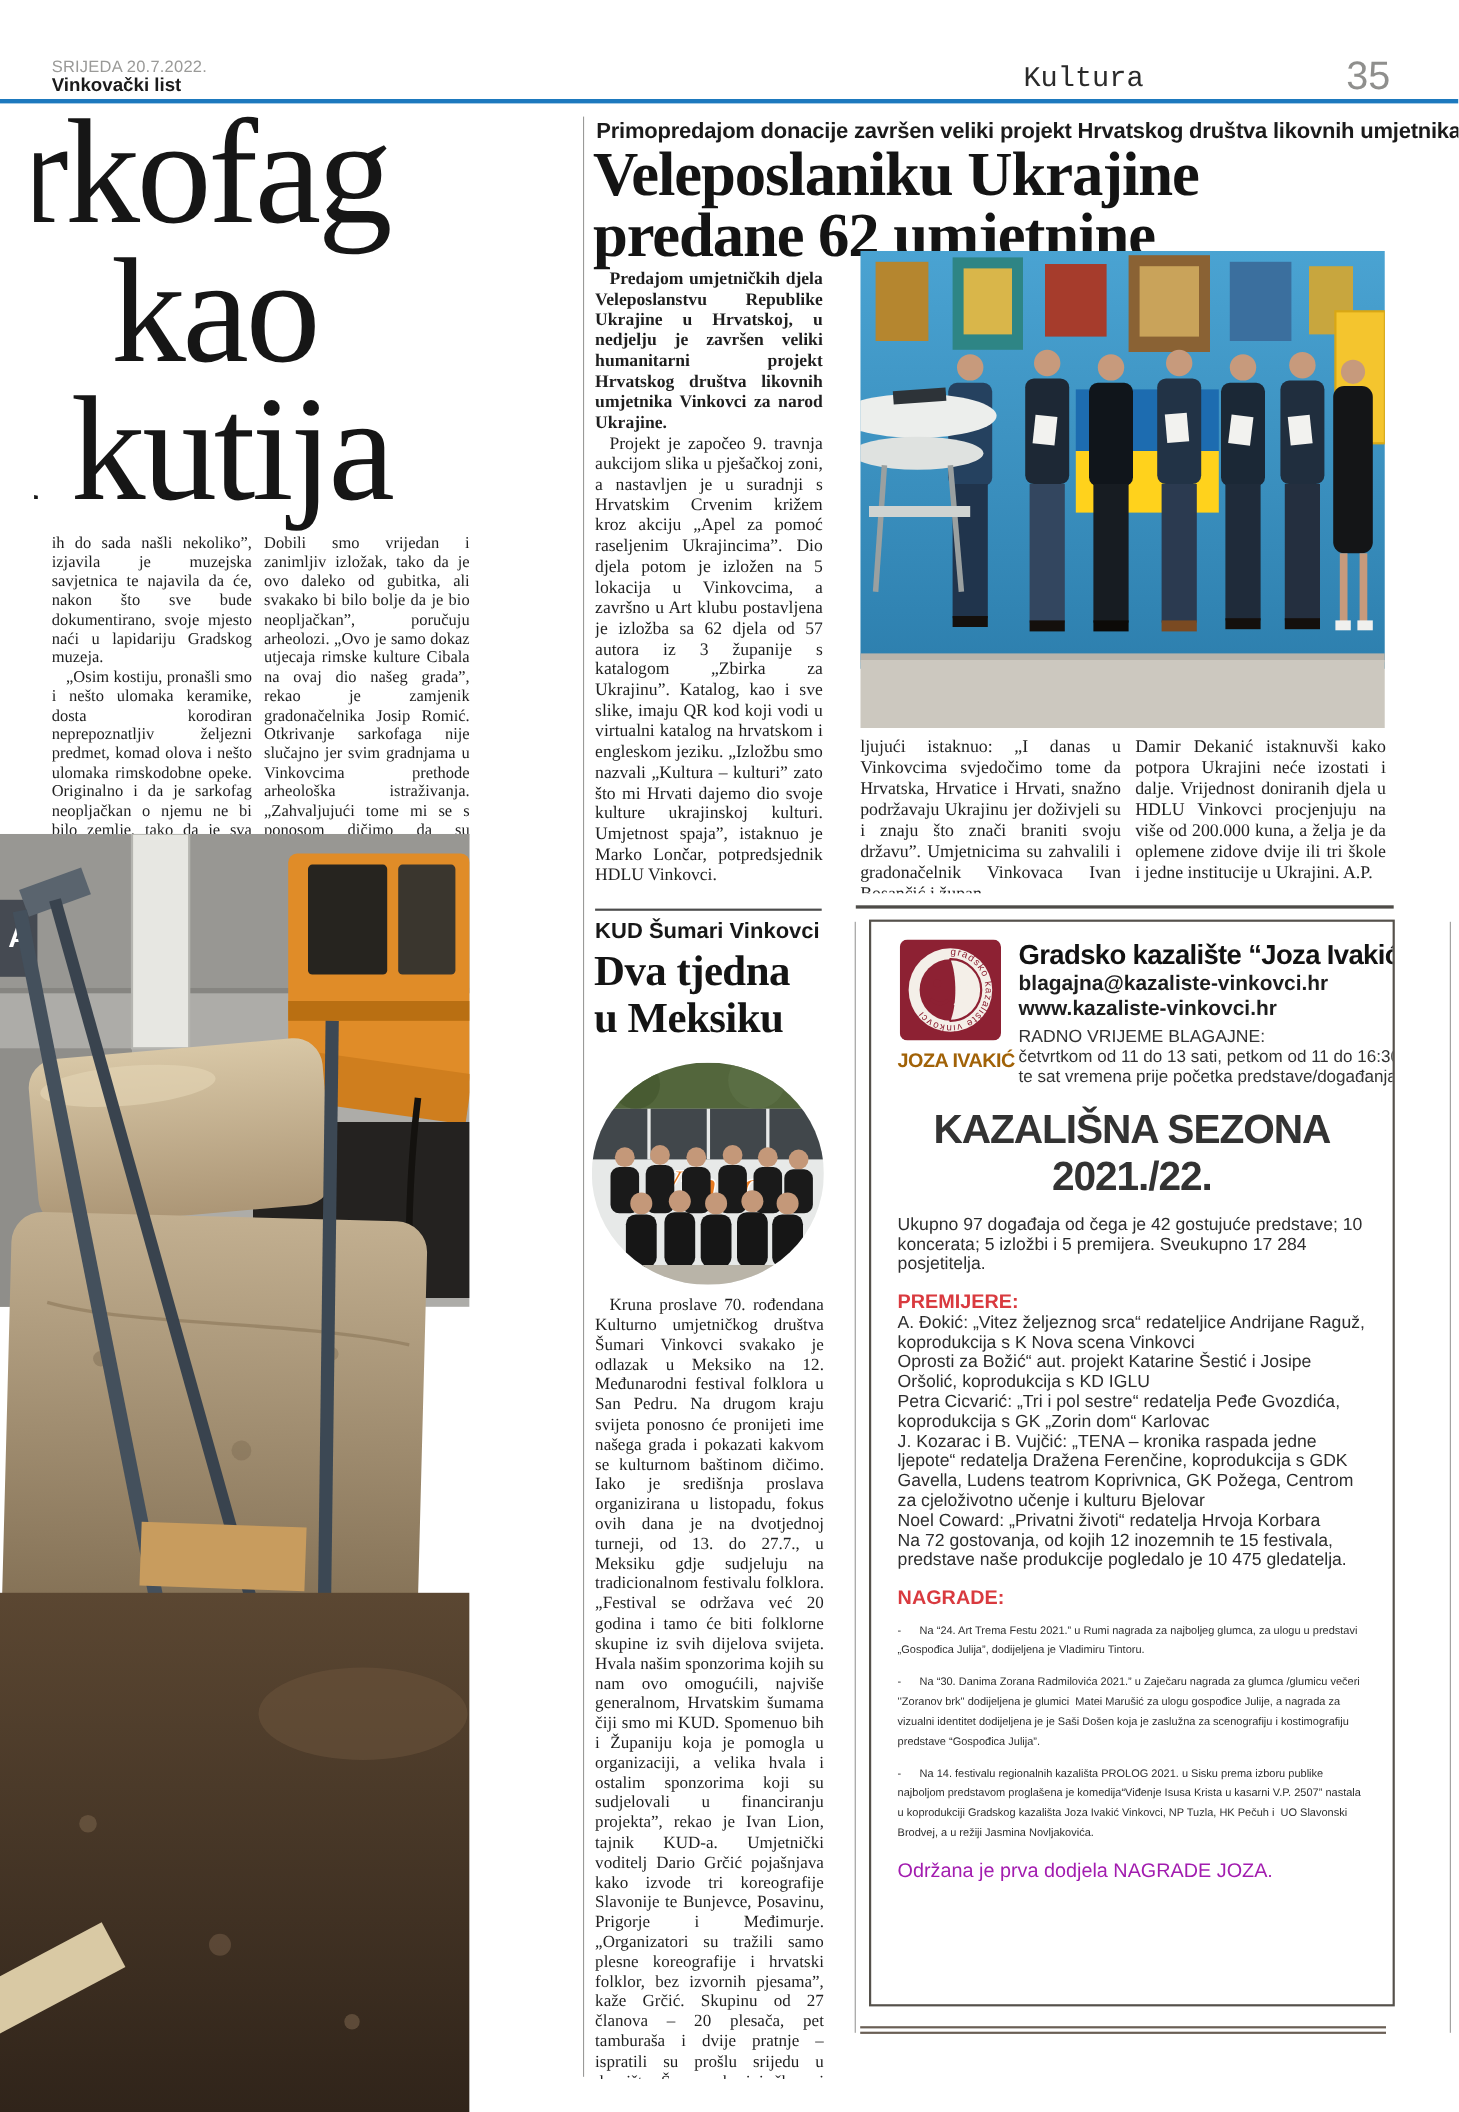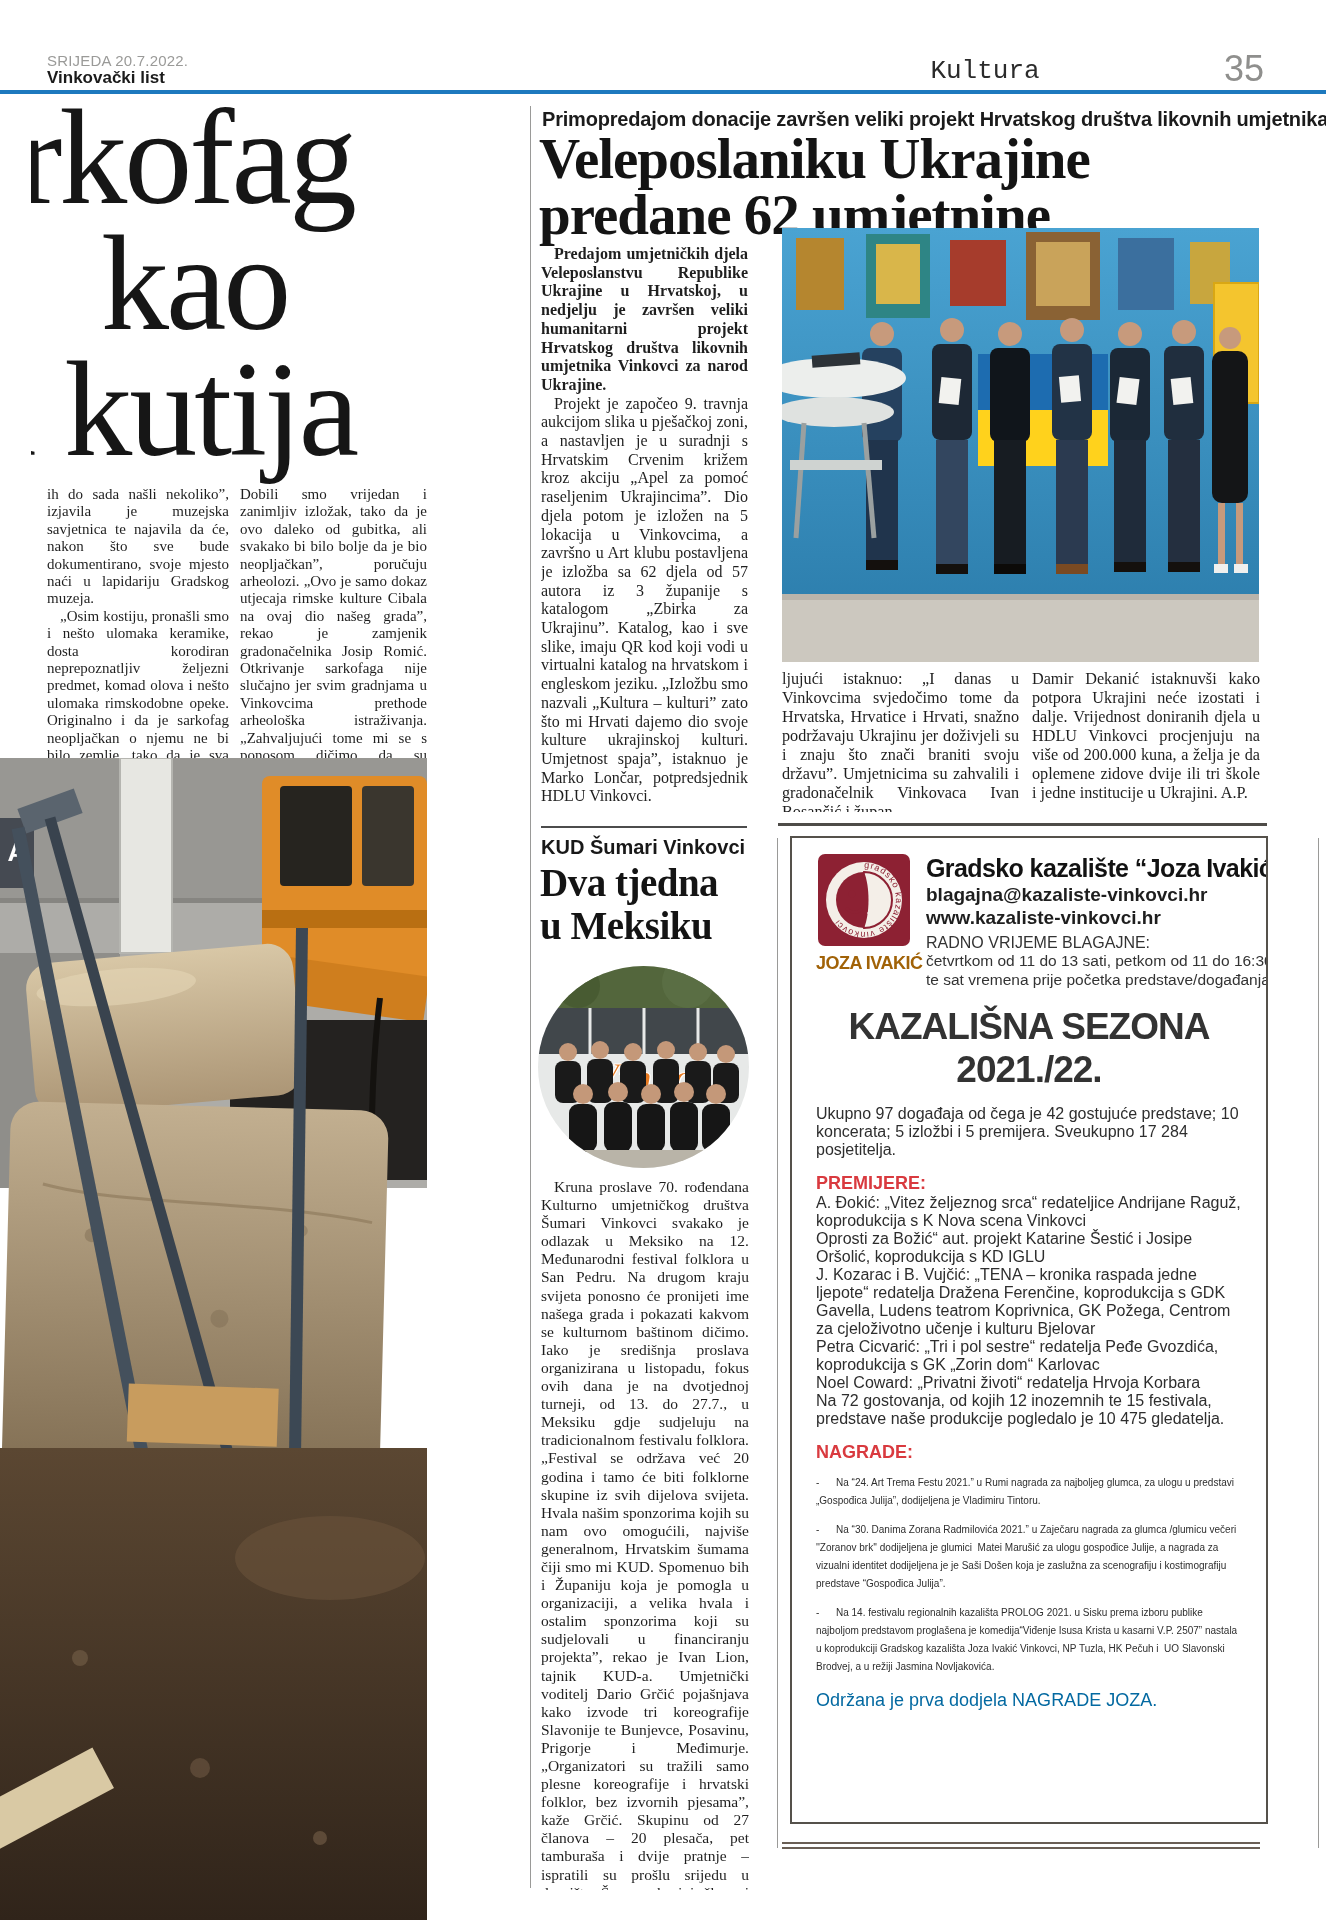--- a/index.html
+++ b/index.html
@@ -82,21 +82,21 @@
               white-space:nowrap;}
   .tbox-mail{font-size:19px;font-weight:bold;line-height:23px;color:#1e1e1e;}
   .tbox-hours-label{font-size:16px;color:#333;margin-top:5px;}
   .tbox-hours{font-size:15.5px;line-height:18.5px;color:#333;}
   .season{text-align:center;font-size:37px;line-height:43px;font-weight:bold;color:#333;
           letter-spacing:-1px;margin-top:16px;}
   .summary{font-size:16px;line-height:18px;margin-top:14px;color:#2e2e2e;}
   .red-label{color:#d93a3f;font-weight:bold;font-size:18px;margin-top:14px;}
   .pitem{font-size:16px;line-height:18px;color:#2e2e2e;}
   .award{font-size:10px;line-height:18px;color:#2e2e2e;margin-top:11px;}
-  .red-note{color:#0369a1;font-size:18px;margin-top:14px;}
+  .red-note{color:#a21caf;font-size:18px;margin-top:14px;}
   .dline{position:absolute;left:782px;top:1842px;width:478px;height:7px;box-sizing:border-box;
          border-top:2px solid #6a5f55;border-bottom:2px solid #6a5f55;}
 </style>
 </head>
 <body>
 
 <div class="page">
 
   <div class="h-date">SRIJEDA 20.7.2022.</div>
   <div class="h-pub">Vinkovački list</div>
@@ -365,22 +365,22 @@
       </div>
     </div>
     <div class="season">
       <div>KAZALIŠNA SEZONA</div>
       <div>2021./22.</div>
     </div>
     <div class="summary">Ukupno 97 događaja od čega je 42 gostujuće predstave; 10 koncerata; 5 izložbi i 5 premijera. Sveukupno 17 284 posjetitelja.</div>
     <div class="red-label">PREMIJERE:</div>
     <div class="pitem">A. Đokić: „Vitez željeznog srca“ redateljice Andrijane Raguž, koprodukcija s K Nova scena Vinkovci</div>
     <div class="pitem">Oprosti za Božić“ aut. projekt Katarine Šestić i Josipe Oršolić, koprodukcija s KD IGLU</div>
+    <div class="pitem">Petra Cicvarić: „Tri i pol sestre“ redatelja Peđe Gvozdića, koprodukcija s GK „Zorin dom“ Karlovac</div>
     <div class="pitem">J. Kozarac i B. Vujčić: „TENA – kronika raspada jedne ljepote“ redatelja Dražena Ferenčine, koprodukcija s GDK Gavella, Ludens teatrom Koprivnica, GK Požega, Centrom za cjeloživotno učenje i kulturu Bjelovar</div>
-    <div class="pitem">Petra Cicvarić: „Tri i pol sestre“ redatelja Peđe Gvozdića, koprodukcija s GK „Zorin dom“ Karlovac</div>
     <div class="pitem">Noel Coward: „Privatni životi“ redatelja Hrvoja Korbara</div>
     <div class="pitem">Na 72 gostovanja, od kojih 12 inozemnih te 15 festivala, predstave naše produkcije pogledalo je 10 475 gledatelja.</div>
     <div class="red-label">NAGRADE:</div>
     <div class="award">-&nbsp;&nbsp;&nbsp;&nbsp;&nbsp;&nbsp;Na “24. Art Trema Festu 2021.” u Rumi nagrada za najboljeg glumca, za ulogu u predstavi „Gospođica Julija”, dodijeljena je Vladimiru Tintoru.</div>
     <div class="award">-&nbsp;&nbsp;&nbsp;&nbsp;&nbsp;&nbsp;Na “30. Danima Zorana Radmilovića 2021.” u Zaječaru nagrada za glumca /glumicu večeri ''Zoranov brk'' dodijeljena je glumici &nbsp;Matei Marušić za ulogu gospođice Julije, a nagrada za vizualni identitet dodijeljena je je Saši Došen koja je zaslužna za scenografiju i kostimografiju predstave “Gospođica Julija”.</div>
     <div class="award">-&nbsp;&nbsp;&nbsp;&nbsp;&nbsp;&nbsp;Na 14. festivalu regionalnih kazališta PROLOG 2021. u Sisku prema izboru publike najboljom predstavom proglašena je komedija“Viđenje Isusa Krista u kasarni V.P. 2507” nastala u koprodukciji Gradskog kazališta Joza Ivakić Vinkovci, NP Tuzla, HK Pečuh i &nbsp;UO Slavonski Brodvej, a u režiji Jasmina Novljakovića.</div>
     <div class="red-note">Održana je prva dodjela NAGRADE JOZA.</div>
   </div>
   <div class="dline"></div>
 

